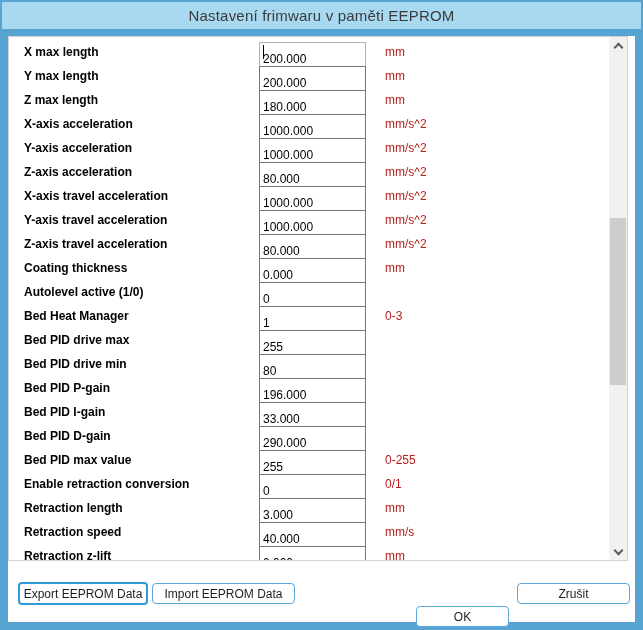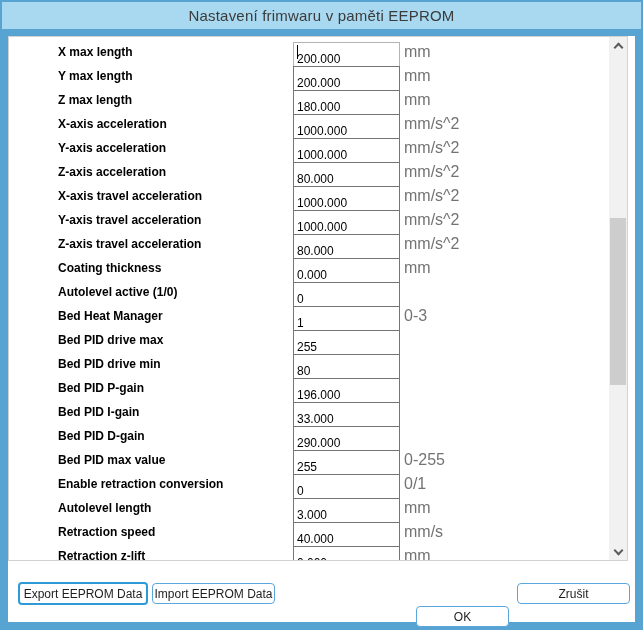--- a/index.html
+++ b/index.html
@@ -22,34 +22,34 @@
     position:absolute; left:8px; top:36px; width:627px; height:586px;
     background:#fff;
   }
 
   .panel {
     position:absolute; left:0; top:0; width:620px; height:525px;
     background:#fff; border:1px solid #d2d2d2; overflow:hidden;
   }
   .rows { position:absolute; left:0; top:3px; right:18px; }
   .row { height:24px; display:flex; align-items:center; padding-left:15px; }
-  .row .label { width:235px; font-size:12px; font-weight:bold; color:#000;margin-left:34px; }
+  .row .label { width:235px; font-size:12px; font-weight:bold; color:#000; }
   .input-wrap { position:relative; width:107px; height:20px; }
   input.value {
     width:107px; height:20px; border:1px solid #757575; background:#fff;
     font-family:inherit; font-size:12px; color:#000; padding:16px 3px;
     outline:none; border-radius:0;
   }
   .row.focused input.value { border-color:#b4b4b4; }
   .caret { display:none; }
   .row.focused .caret {
     display:block; position:absolute; left:4px; top:3px;
     width:1px; height:14px; background:#000;
   }
-  .unit { margin-left:4px; font-size:16px; color:#737373; white-space:nowrap; }
+  .unit { margin-left:19px; font-size:12px; color:#b91c1c; white-space:nowrap; }
 
   .scrollbar {
     position:absolute; top:0; right:0; width:18px; height:523px;
     background:var(--track, #f1f1f1);
   }
   .scroll-btn {
     position:absolute; left:0; width:18px; height:17px;
     display:flex; align-items:center; justify-content:center; cursor:default;
   }
   .scroll-btn.up { top:0; }
@@ -70,21 +70,21 @@
     border:1px solid var(--btn_border, #5aa7dc);
     font-family:inherit; font-size:12px; color:#1e1e1e;
     display:flex; align-items:center; justify-content:center;
     cursor:default; border-radius:4px; padding:0;
   }
   .btn.default {
     border:2px solid var(--btn_border_default, #2e9bd6);
     height:23px; margin-top:-1px;
   }
   #btn-export { left:10px;  top:547px; width:130px; }
-  #btn-import { left:144px; top:547px; width:123px; }
+  #btn-import { left:144px; top:547px; width:143px; }
   #btn-ok     { left:408px; top:547px; width:93px;margin-top:23px;  }
   #btn-cancel { left:509px; top:547px; width:113px;  }
 </style>
 </head>
 <body>
 
 <div class="window">
 
   <div class="titlebar">
     <span class="title-text">Nastavení frimwaru v paměti EEPROM</span>
@@ -259,21 +259,21 @@
   <div class="row">
     <span class="label">Enable retraction conversion</span>
     <span class="input-wrap">
       <input class="value" type="text" value="0" style="">
       
     </span>
     <span class="unit">0/1</span>
   </div>
 
   <div class="row">
-    <span class="label">Autolevel length</span>
+    <span class="label">Retraction length</span>
     <span class="input-wrap">
       <input class="value" type="text" value="3.000" style="">
       
     </span>
     <span class="unit">mm</span>
   </div>
 
   <div class="row">
     <span class="label">Retraction speed</span>
     <span class="input-wrap">

